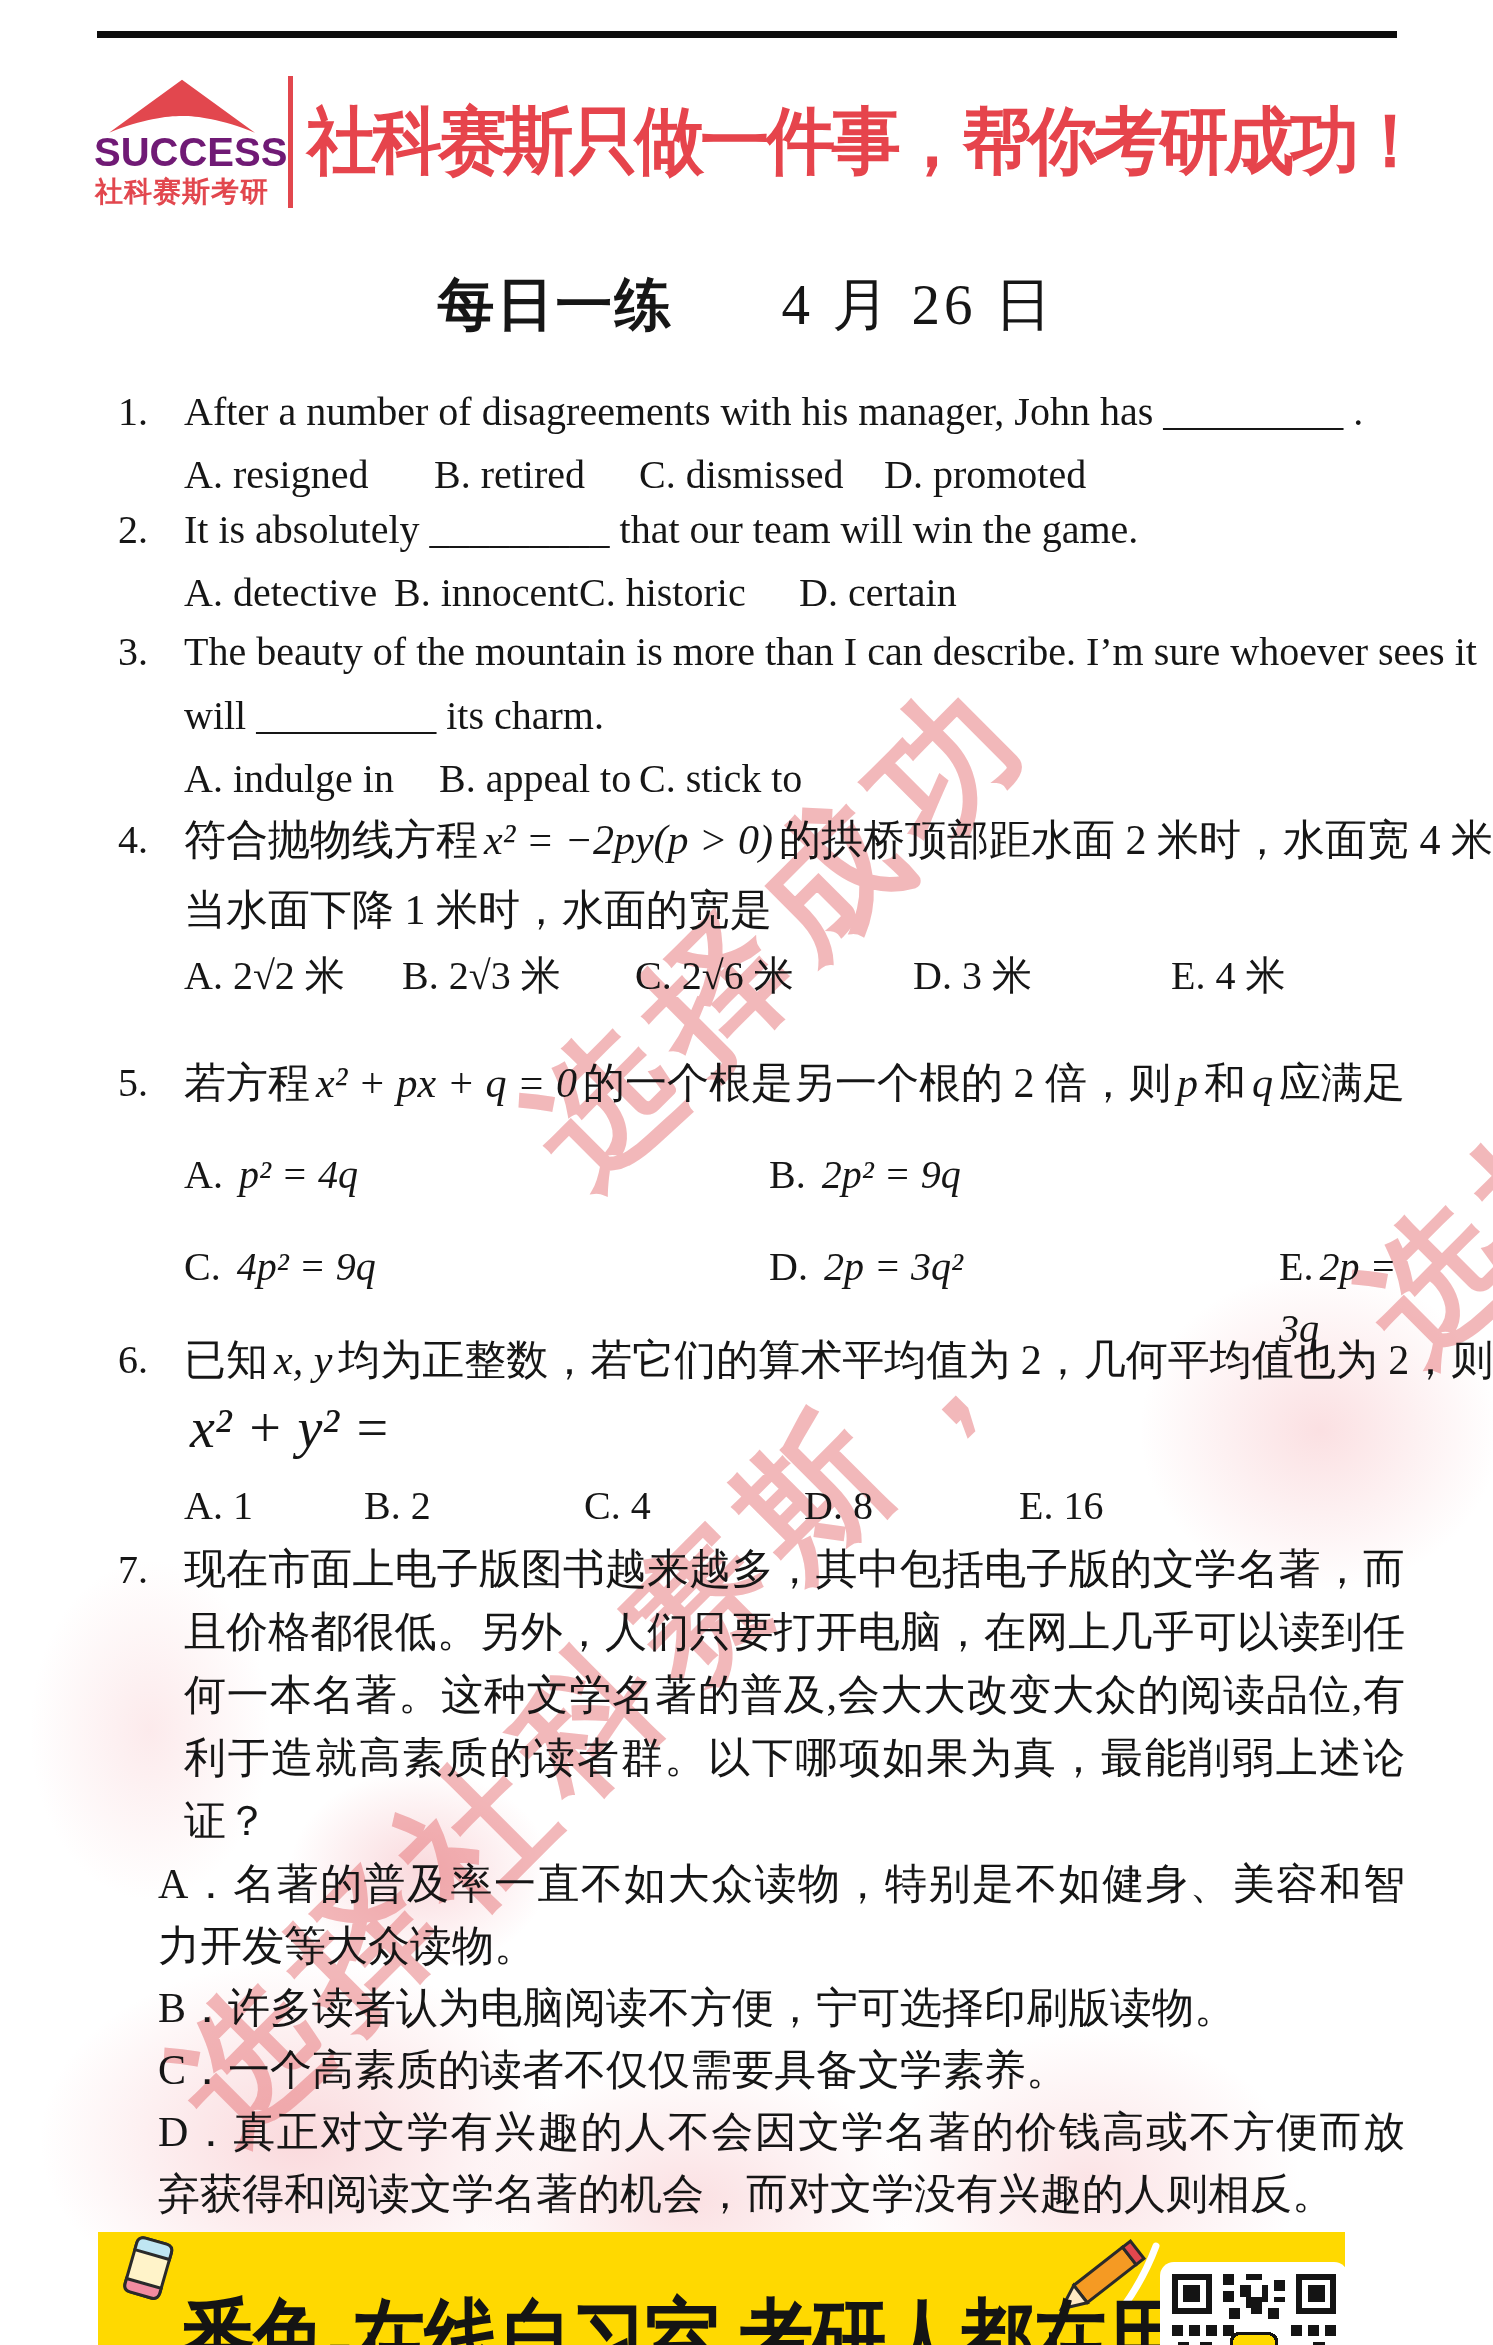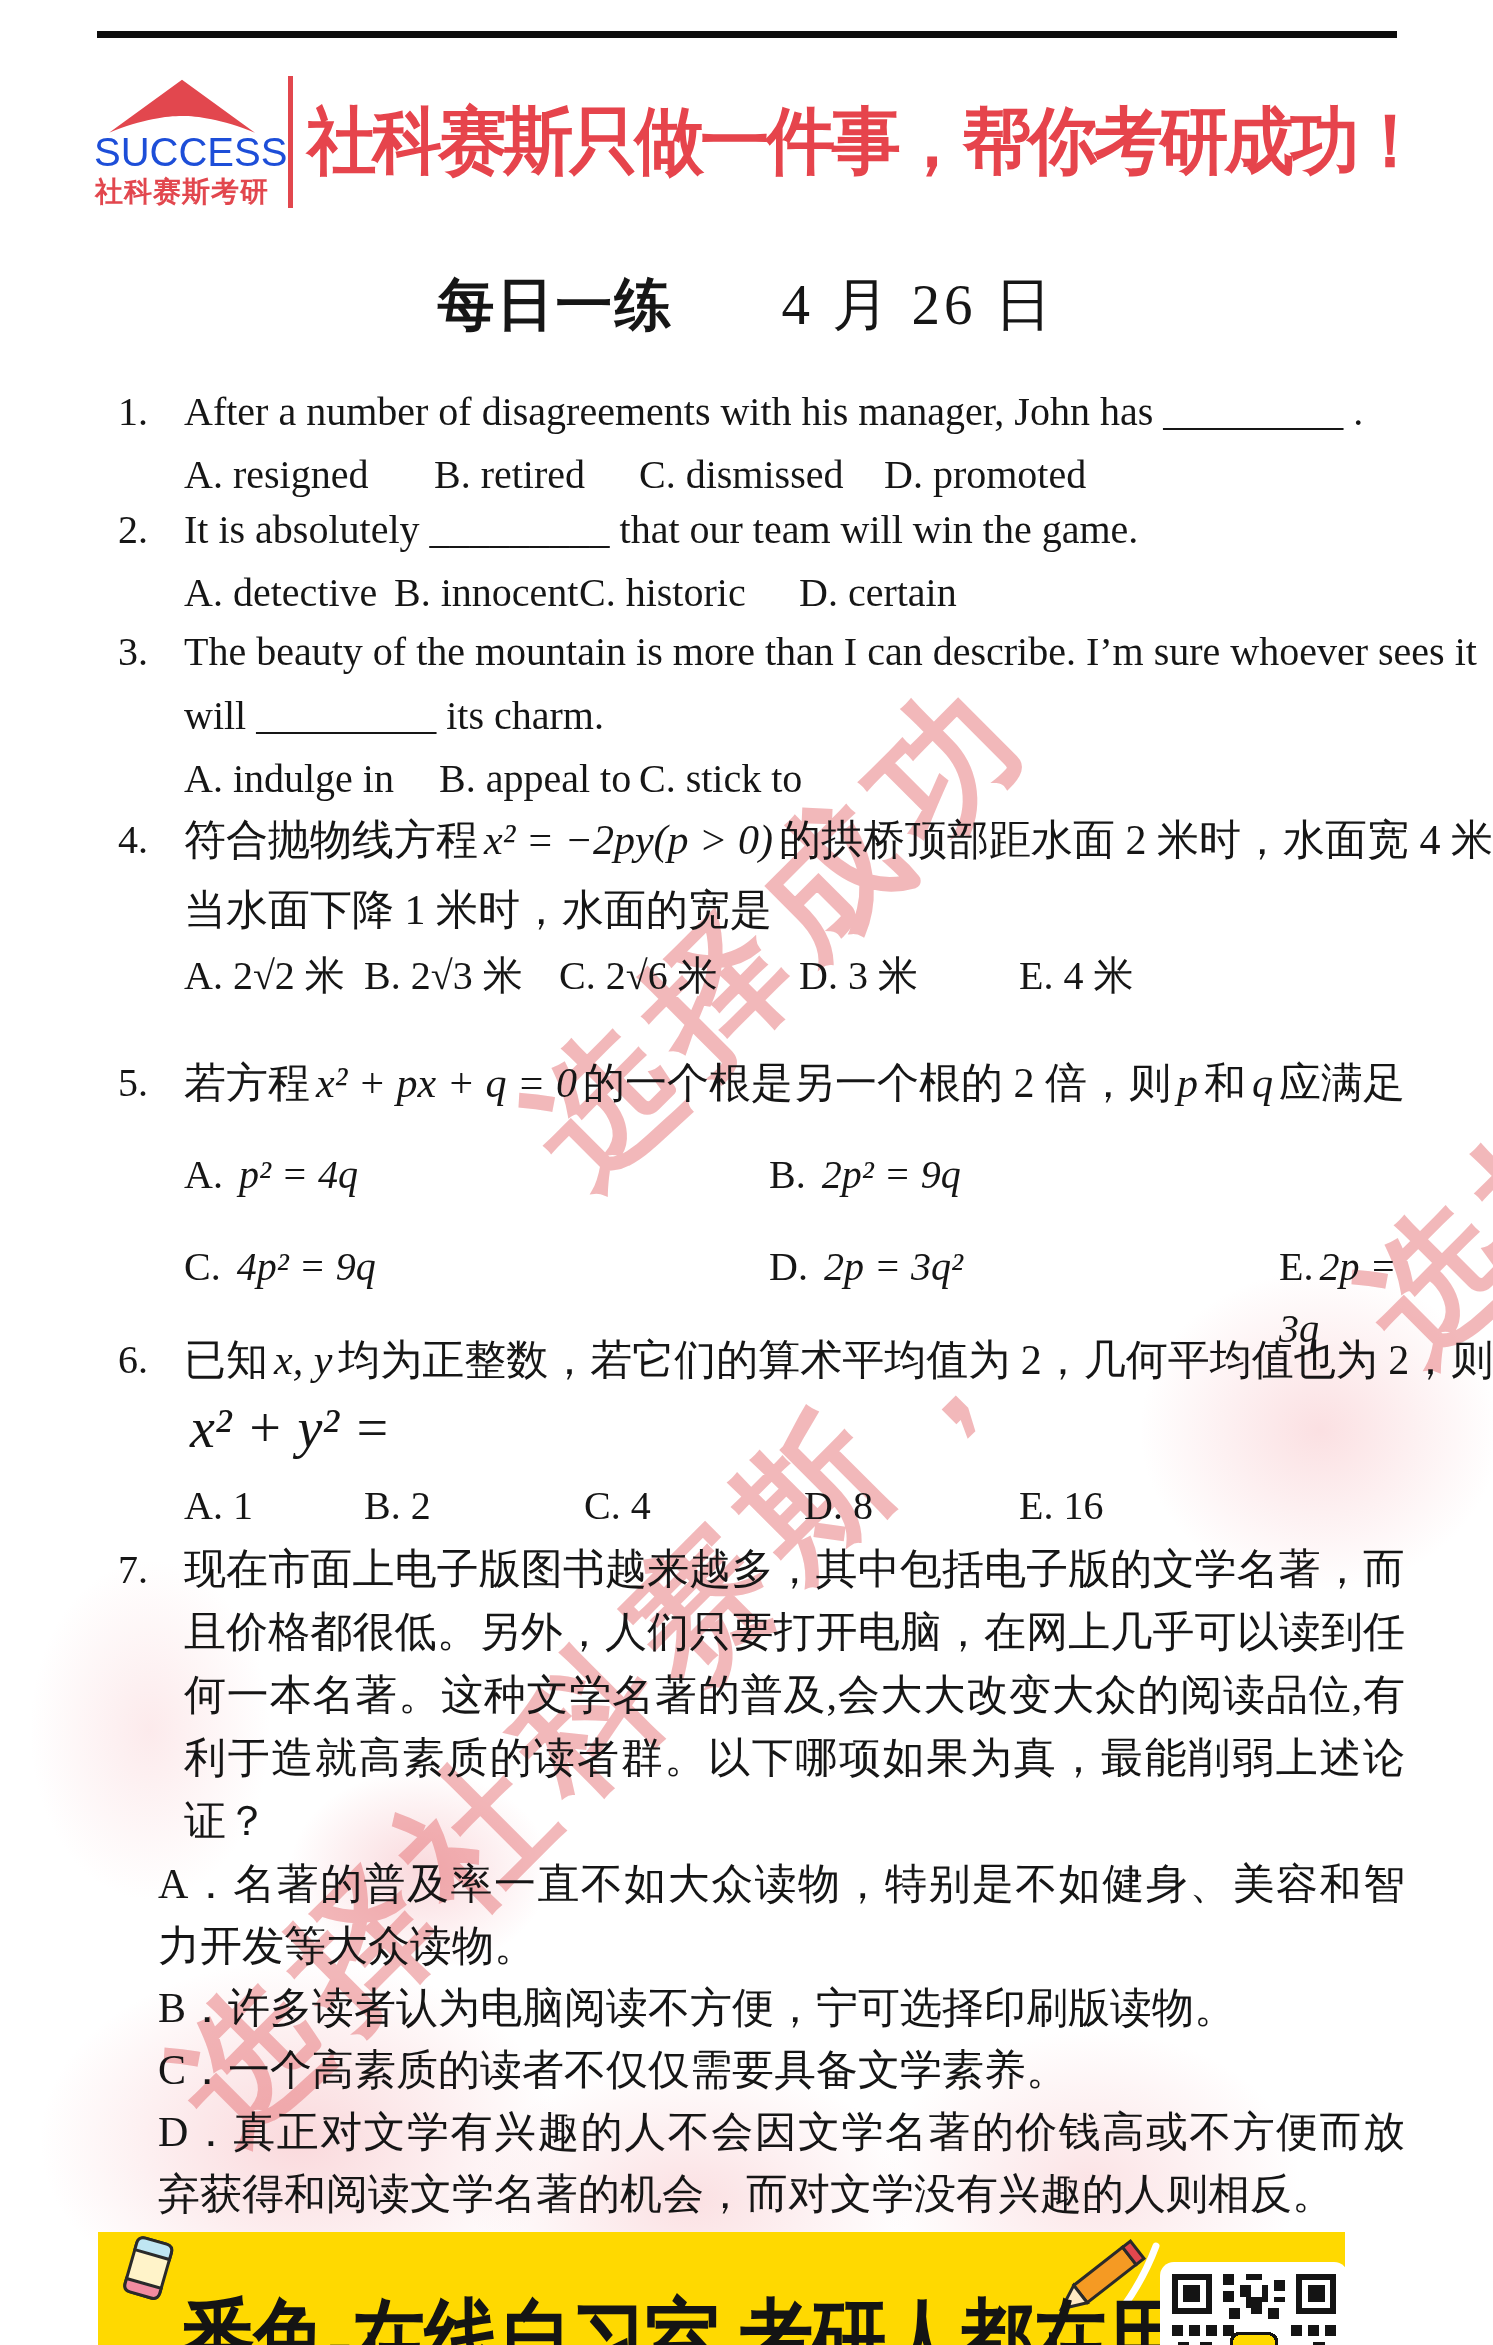--- a/index.html
+++ b/index.html
@@ -18,21 +18,21 @@
     font-size:142px; letter-spacing:18px; pointer-events:none;
   }
   .wm1 { left:-10px; top:1620px; width:1210px; }
   .wm2 { left:455px; top:835px;  width:650px; }
   .wm3 { left:1330px; top:1125px; width:340px; }
   
   .top-rule { position:absolute; left:97px; top:31px; width:1300px; height:7px; background:#0d0d0d; z-index:2; }
   .header { position:absolute; left:94px; top:76px; display:flex; align-items:center; z-index:2; }
   .logo { width:176px; text-align:center; flex:none; }
   .logo-roof { display:block; width:152px; height:58px; margin:0 auto; }
-  .logo-en { font-family:"Liberation Sans","DejaVu Sans",sans-serif; font-weight:400; font-size:40px; line-height:1; color:#1d4ed8; letter-spacing:0px; margin-top:-4px; }
+  .logo-en { font-family:"Liberation Sans","DejaVu Sans",sans-serif; font-weight:700; font-size:40px; line-height:1; color:#701a75; letter-spacing:0px; margin-top:-4px; }
   .logo-cn { font-family:"Liberation Sans","DejaVu Sans",sans-serif; font-weight:700; font-size:28px; line-height:1; color:#E2474E; margin-top:6px; letter-spacing:1px; }
   .logo-divider { width:5px; height:132px; background:#E2474E; margin-left:18px; margin-right:14px; flex:none; }
   .slogan {
     font-family:"Liberation Sans","DejaVu Sans",sans-serif; font-weight:900;
     font-size:73px; color:#E6444C; letter-spacing:-4px; white-space:nowrap;
     transform:scaleX(0.95); transform-origin:left center;
   }
   
   .doc-title { position:absolute; top:276px; left:0; width:100%; text-align:center; z-index:2; line-height:1; }
   .t-left { font-family:"Liberation Sans","DejaVu Sans",sans-serif; font-weight:900; font-size:57px; margin-right:108px; letter-spacing:2px; }
@@ -42,21 +42,21 @@
   .qnum { width:66px; flex:none; font-size:40px; line-height:64px; }
   .qbody { flex:1; min-width:0; }
   .qbody p { margin:0; }
   .stem-en { font-size:40px; line-height:64px; white-space:nowrap; }
   .stem-cn { font-size:42px; line-height:70px; white-space:nowrap; }
   .stem-cn7 { font-size:42px; line-height:63px; text-align:justify; }
   .opts { display:grid; font-size:40px; line-height:62px; }
   .g1 { grid-template-columns:210px 165px 205px auto;gap:40px; }
   .g2 { grid-template-columns:210px 185px 220px auto; }
   .g3 { grid-template-columns:255px 200px 215px auto; }
-  .g4 { grid-template-columns:180px 195px 240px 220px auto; }
+  .g4 { grid-template-columns:180px 195px 240px 220px auto;gap:38px; }
   .g5a { grid-template-columns:585px auto; margin-top:26px; }
   .g5b { grid-template-columns:585px 510px auto; margin-top:30px; }
   .g6 { grid-template-columns:180px 220px 220px 215px auto; margin-top:14px; }
   .formula-line { font-size:56px; line-height:66px; margin-top:12px; }
   .math { font-style:italic; margin:0 6px; }
   .q7opts p { margin:0 0 0 -26px; font-size:42px; line-height:62px; text-align:justify; }
   
   .banner { position:absolute; left:98px; top:2232px; width:1247px; height:113px; background:#FFD900; z-index:3; }
   .banner-text {
     position:absolute; left:82px; top:48px; white-space:nowrap;

